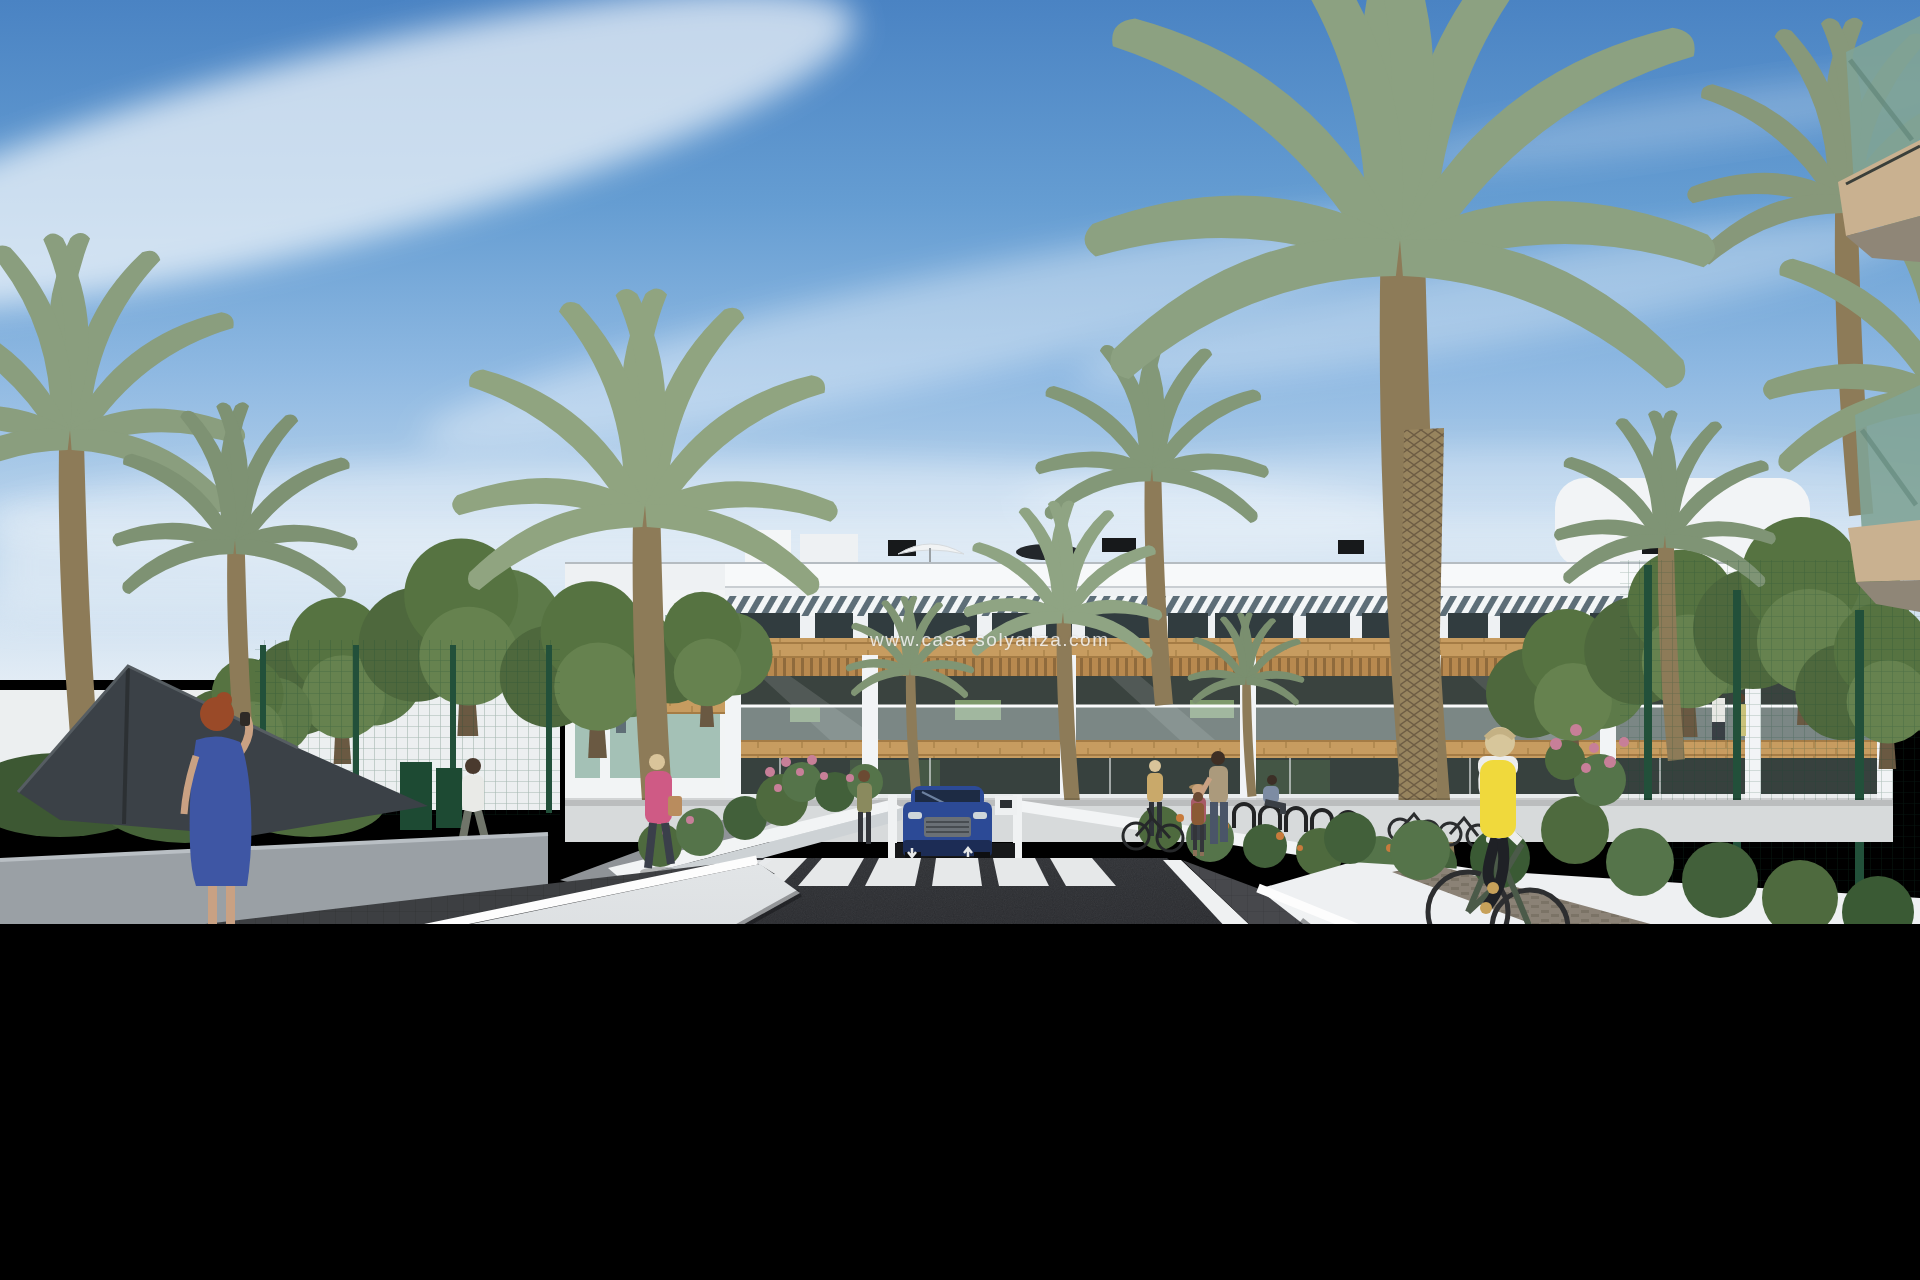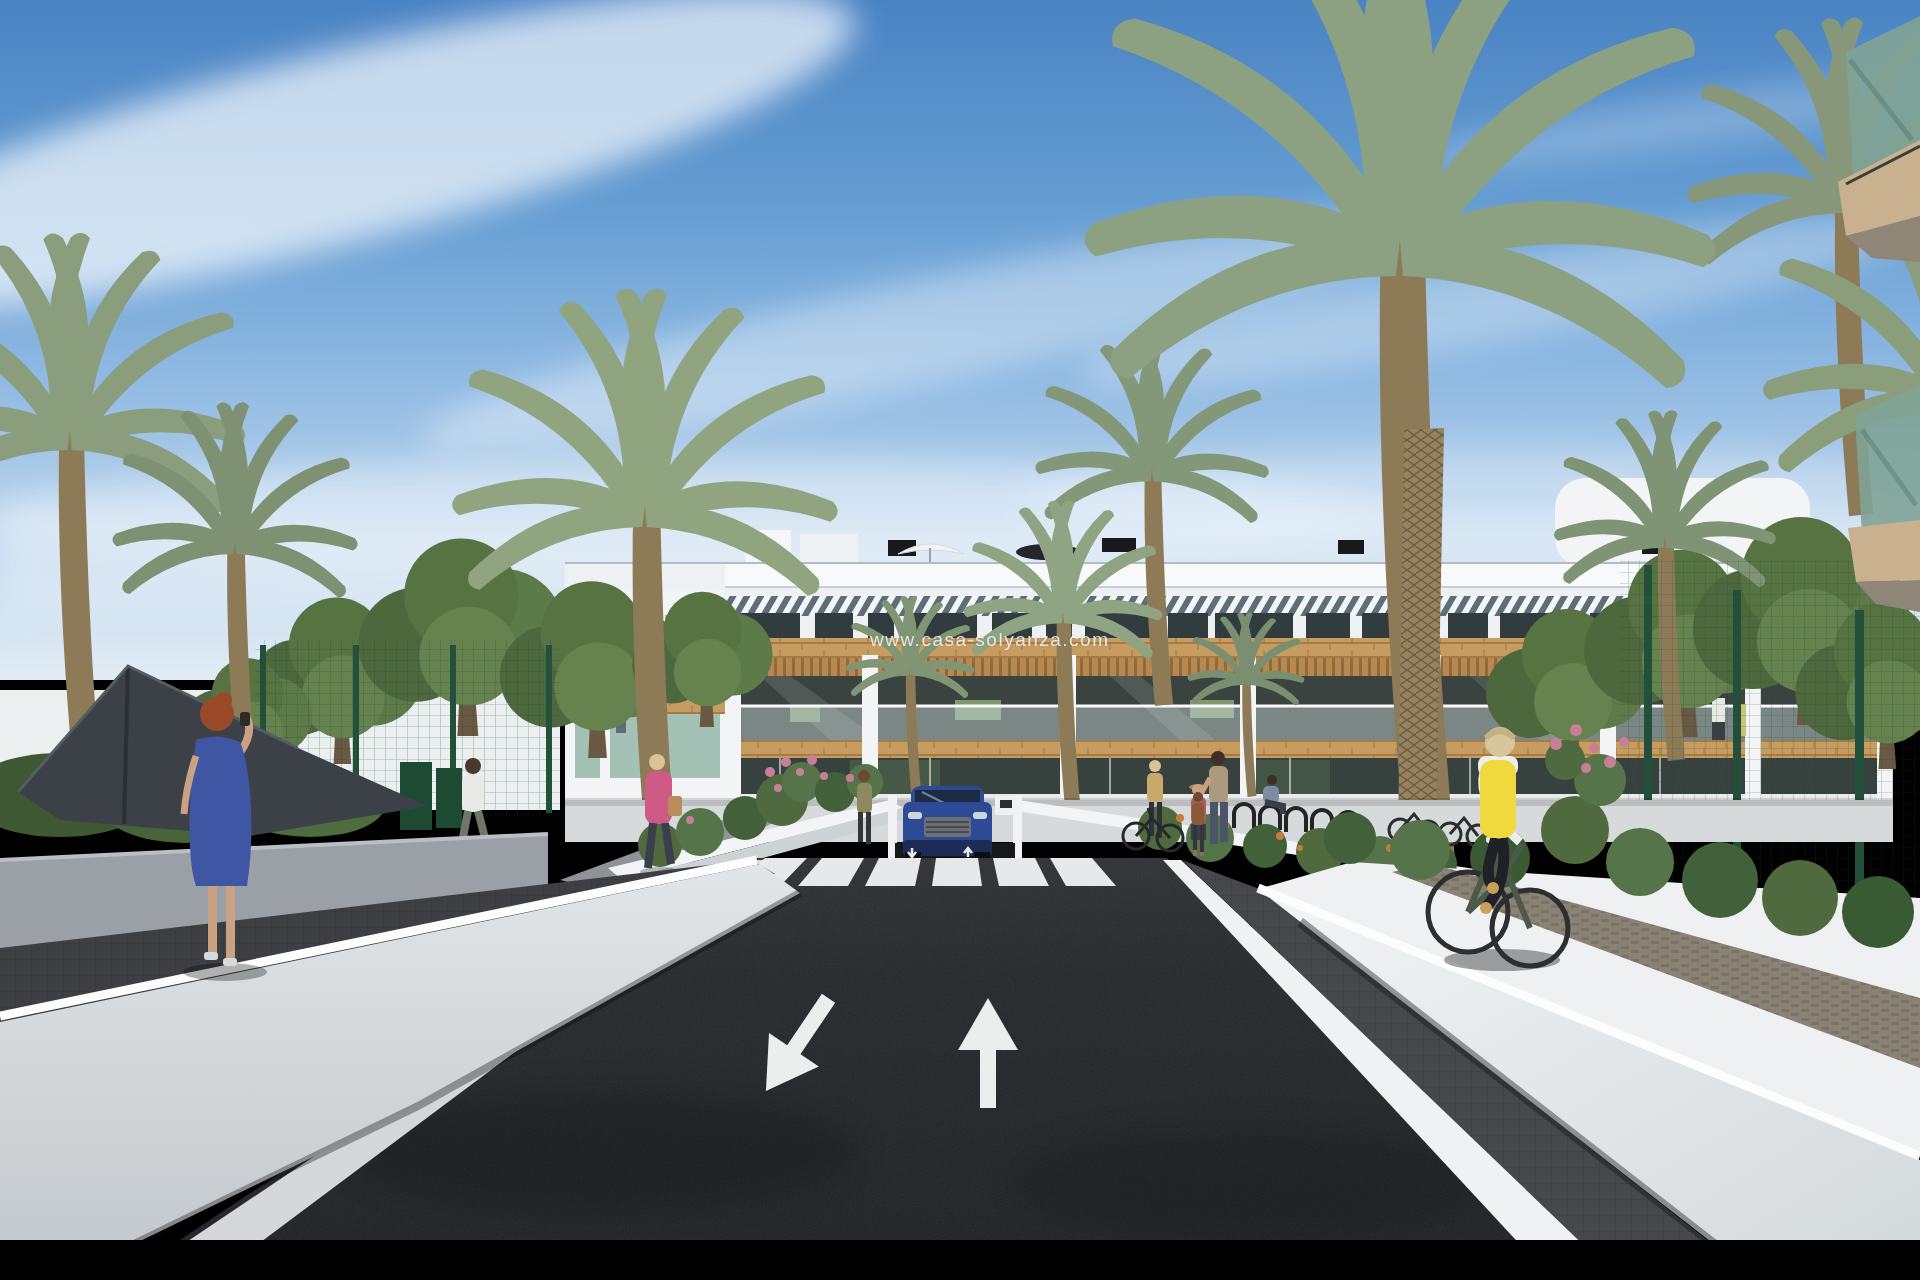--- a/index.html
+++ b/index.html
@@ -1,16 +1,16 @@
 <!DOCTYPE html>
 <html><head>
 <meta charset="utf-8">
 <style>
   html,body{margin:0;padding:0;background:#000;}
-  .stage{position:relative;width:1920px;height:1240px;overflow:hidden;font-family:"Liberation Sans",sans-serif;}
+  .stage{position:relative;width:1920px;height:924px;overflow:hidden;font-family:"Liberation Sans",sans-serif;}
   .stage svg{position:absolute;left:0;top:0;}
   .watermark{
     position:absolute;left:870px;top:629px;width:260px;
     font-size:19px;letter-spacing:1.5px;color:rgba(255,255,255,0.78);
     text-shadow:0 0 2px rgba(120,120,120,0.35);white-space:nowrap;z-index:5;
   }
 </style>
 </head>
 <body>
 

